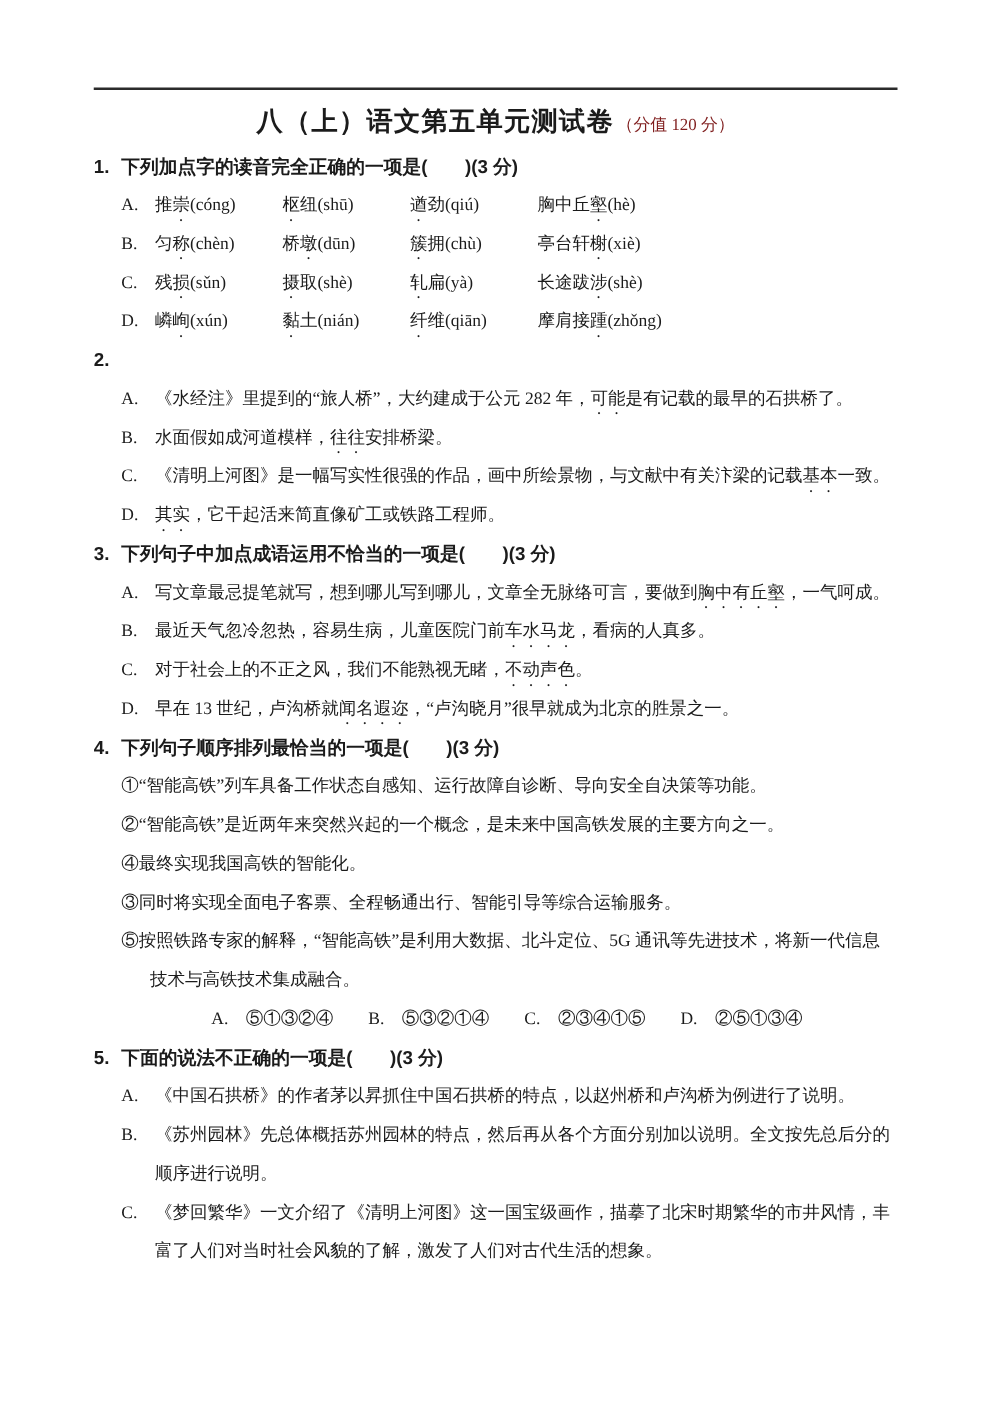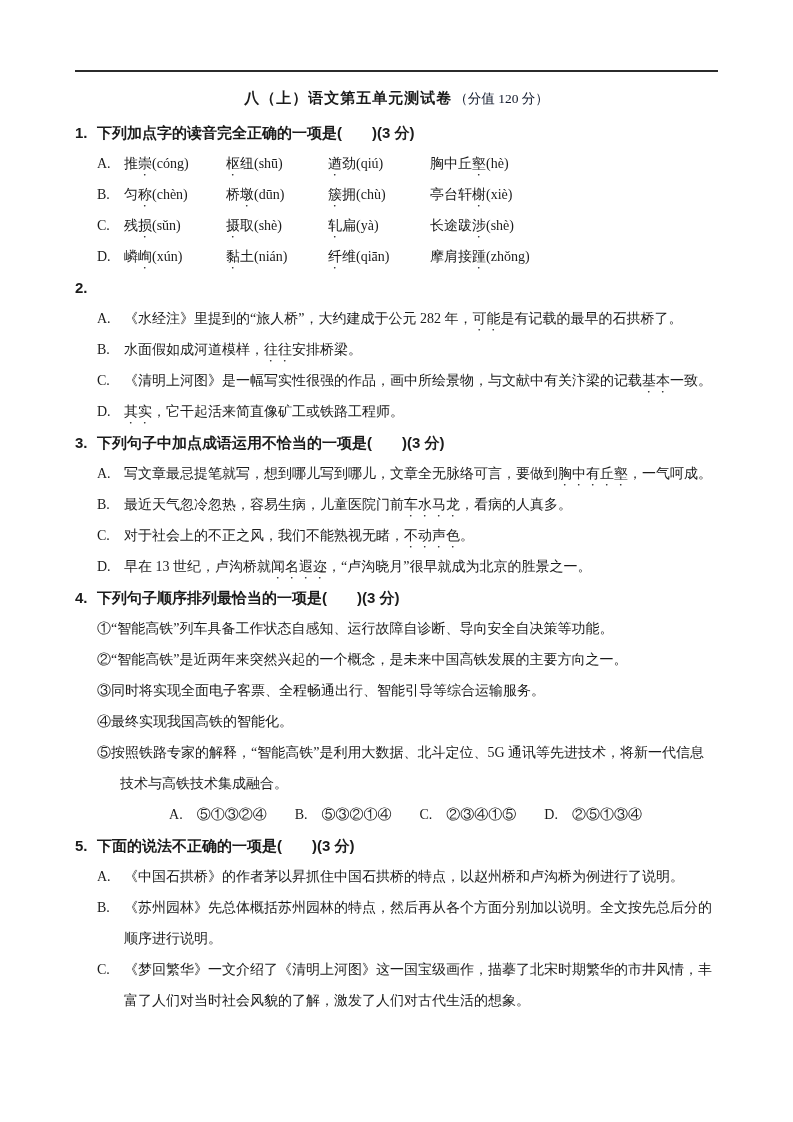--- a/index.html
+++ b/index.html
@@ -26,26 +26,26 @@
   }
   .title-row {
     text-align: center;
     margin-top: 8px;
     line-height: 36px;
     white-space: nowrap;
   }
   .title {
     font-family: "Liberation Sans", "DejaVu Sans", sans-serif;
     font-weight: 700;
-    font-size: 15px;
+    font-size: 21px;
     letter-spacing: 1px;
   }
   .subtitle {
     font-size: 13.5px;
-    color: #0f172a;
+    color: #7f1d1d;
     margin-left: 2px;
   }
   .section-heading {
     font-family: "Liberation Sans", "DejaVu Sans", sans-serif;
     font-weight: 700;
     font-size: 15px;
     line-height: 31px;
     margin-top: 4px;
     white-space: pre-wrap;
   }
@@ -161,22 +161,22 @@
         </div>
         <div class="option">
           <span class="olabel">D.</span>
           <div class="otext"><span>早在 13 世纪，卢沟桥就</span><span class="dot">闻名遐迩</span><span>，“卢沟晓月”很早就成为北京的胜景之一。</span></div>
         </div>
       </div>
       <div class="question">
         <div class="stem"><span class="num">4.</span><span class="stem-text">下列句子顺序排列最恰当的一项是(　　)(3 分)</span></div>
         <div class="item"><span>①“智能高铁”列车具备工作状态自感知、运行故障自诊断、导向安全自决策等功能。</span></div>
         <div class="item"><span>②“智能高铁”是近两年来突然兴起的一个概念，是未来中国高铁发展的主要方向之一。</span></div>
+        <div class="item"><span>④最终实现我国高铁的智能化。</span></div>
         <div class="item"><span>③同时将实现全面电子客票、全程畅通出行、智能引导等综合运输服务。</span></div>
-        <div class="item"><span>④最终实现我国高铁的智能化。</span></div>
         <div class="item"><span>⑤按照铁路专家的解释，“智能高铁”是利用大数据、北斗定位、5G 通讯等先进技术，将新一代信息技术与高铁技术集成融合。</span></div>
         <div class="item answers"><span>A.　⑤①③②④　　B.　⑤③②①④　　C.　②③④①⑤　　D.　②⑤①③④</span></div>
       </div>
       <div class="question">
         <div class="stem"><span class="num">5.</span><span class="stem-text">下面的说法不正确的一项是(　　)(3 分)</span></div>
         <div class="option">
           <span class="olabel">A.</span>
           <div class="otext"><span>《中国石拱桥》的作者茅以昇抓住中国石拱桥的特点，以赵州桥和卢沟桥为例进行了说明。</span></div>
         </div>
         <div class="option">

